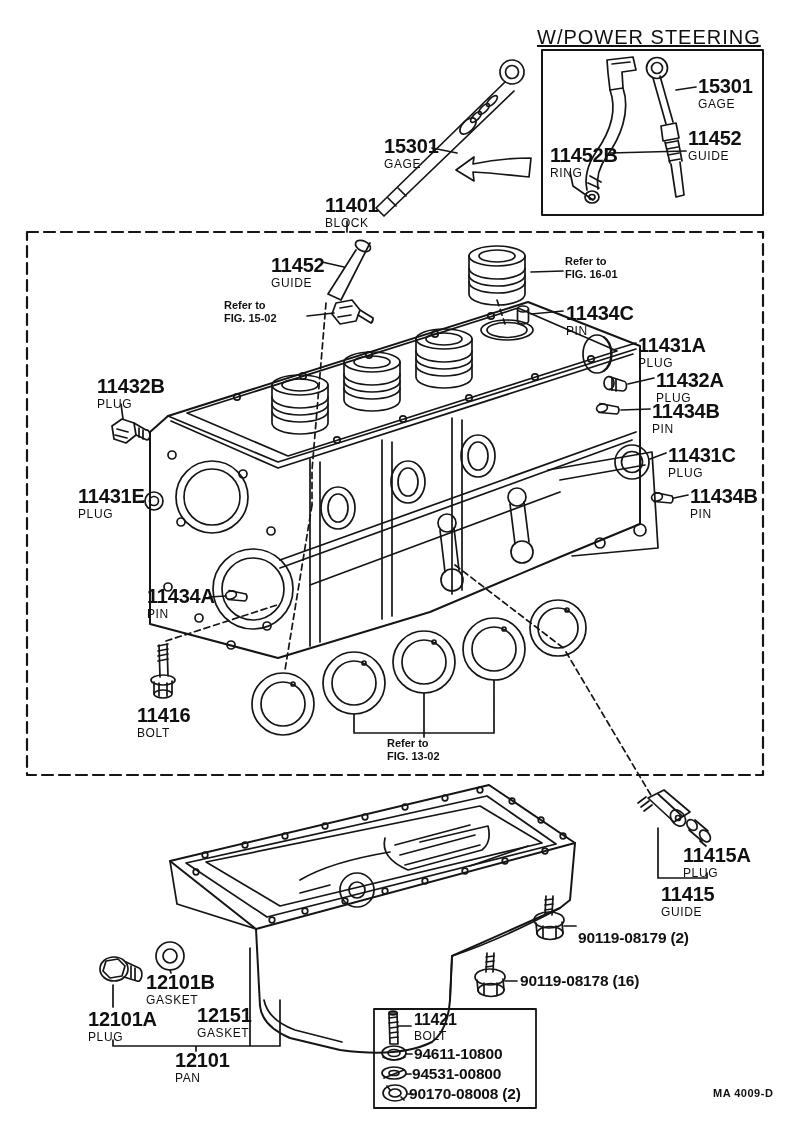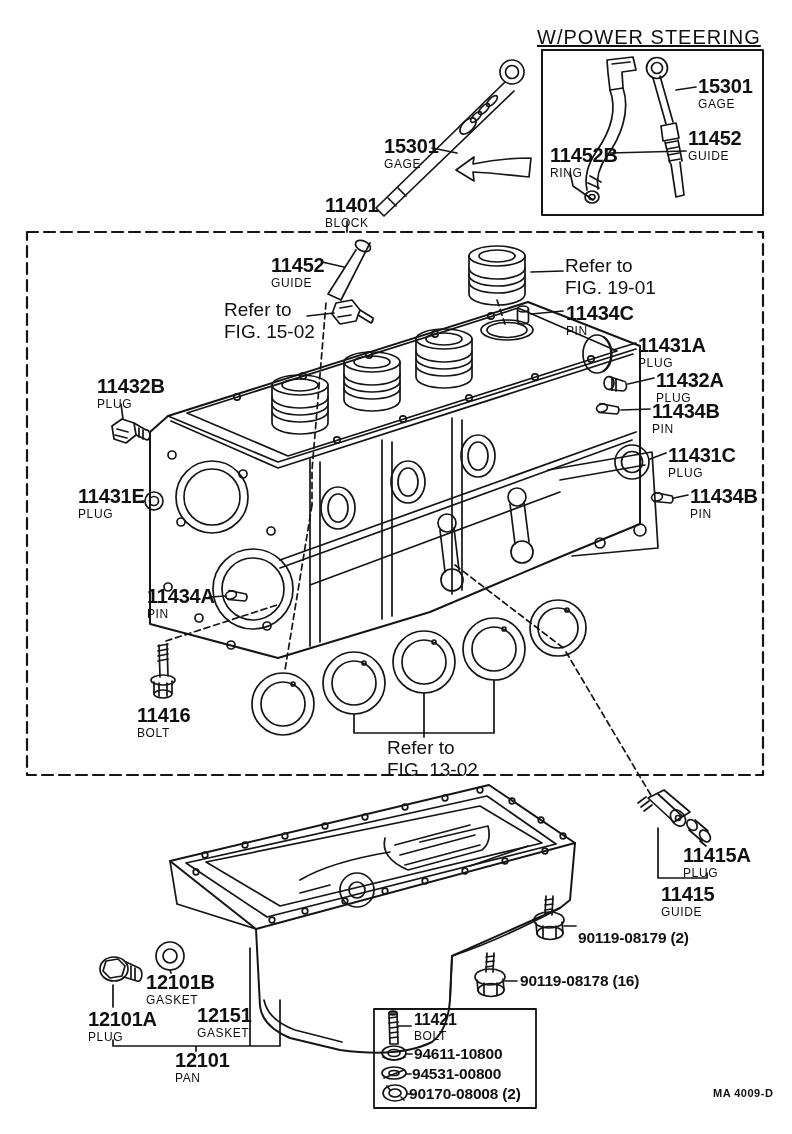--- a/index.html
+++ b/index.html
@@ -2,21 +2,21 @@
 <html><head>
 <meta charset="utf-8">
 <style>
   html,body{margin:0;padding:0;background:#ffffff;}
   body{width:792px;height:1134px;position:relative;overflow:hidden;
        font-family:"Liberation Sans",sans-serif;color:#101010;}
   svg#art{position:absolute;left:0;top:0;}
   .lbl{position:absolute;line-height:1;white-space:nowrap;z-index:5;}
   .pn{font-weight:bold;font-size:20px;letter-spacing:-0.2px;}
   .ps{font-weight:normal;font-size:12px;letter-spacing:0.6px;margin-top:2px;}
-  .ref{font-weight:normal;font-size:19px;line-height:1.15;}
+  .ref{font-weight:bold;font-size:11px;line-height:1.15;}
   .one{font-weight:bold;font-size:15.5px;letter-spacing:-0.2px;}
   .title{font-weight:normal;font-size:20px;letter-spacing:1px;text-decoration:underline;}
   .code{font-weight:bold;font-size:11px;letter-spacing:0.5px;}
 </style>
 </head>
 <body>
 
 <svg id="art" width="792" height="1134" viewBox="0 0 792 1134" fill="none" stroke="#151515" stroke-width="1.7" stroke-linecap="round" stroke-linejoin="round">
 
   <g>
@@ -381,21 +381,21 @@
 <div class="lbl" style="left:271px;top:255px">
   <div class="pn">11452</div>
   <div class="ps">GUIDE</div>
 </div>
 <div class="lbl ref" style="left:224px;top:299px">
   <div>Refer to</div>
   <div>FIG. 15-02</div>
 </div>
 <div class="lbl ref" style="left:565px;top:255px">
   <div>Refer to</div>
-  <div>FIG. 19-01</div>
+  <div>FIG. 16-01</div>
 </div>
 <div class="lbl" style="left:566px;top:303px">
   <div class="pn">11434C</div>
   <div class="ps">PIN</div>
 </div>
 <div class="lbl" style="left:638px;top:335px">
   <div class="pn">11431A</div>
   <div class="ps">PLUG</div>
 </div>
 <div class="lbl" style="left:656px;top:370px">

